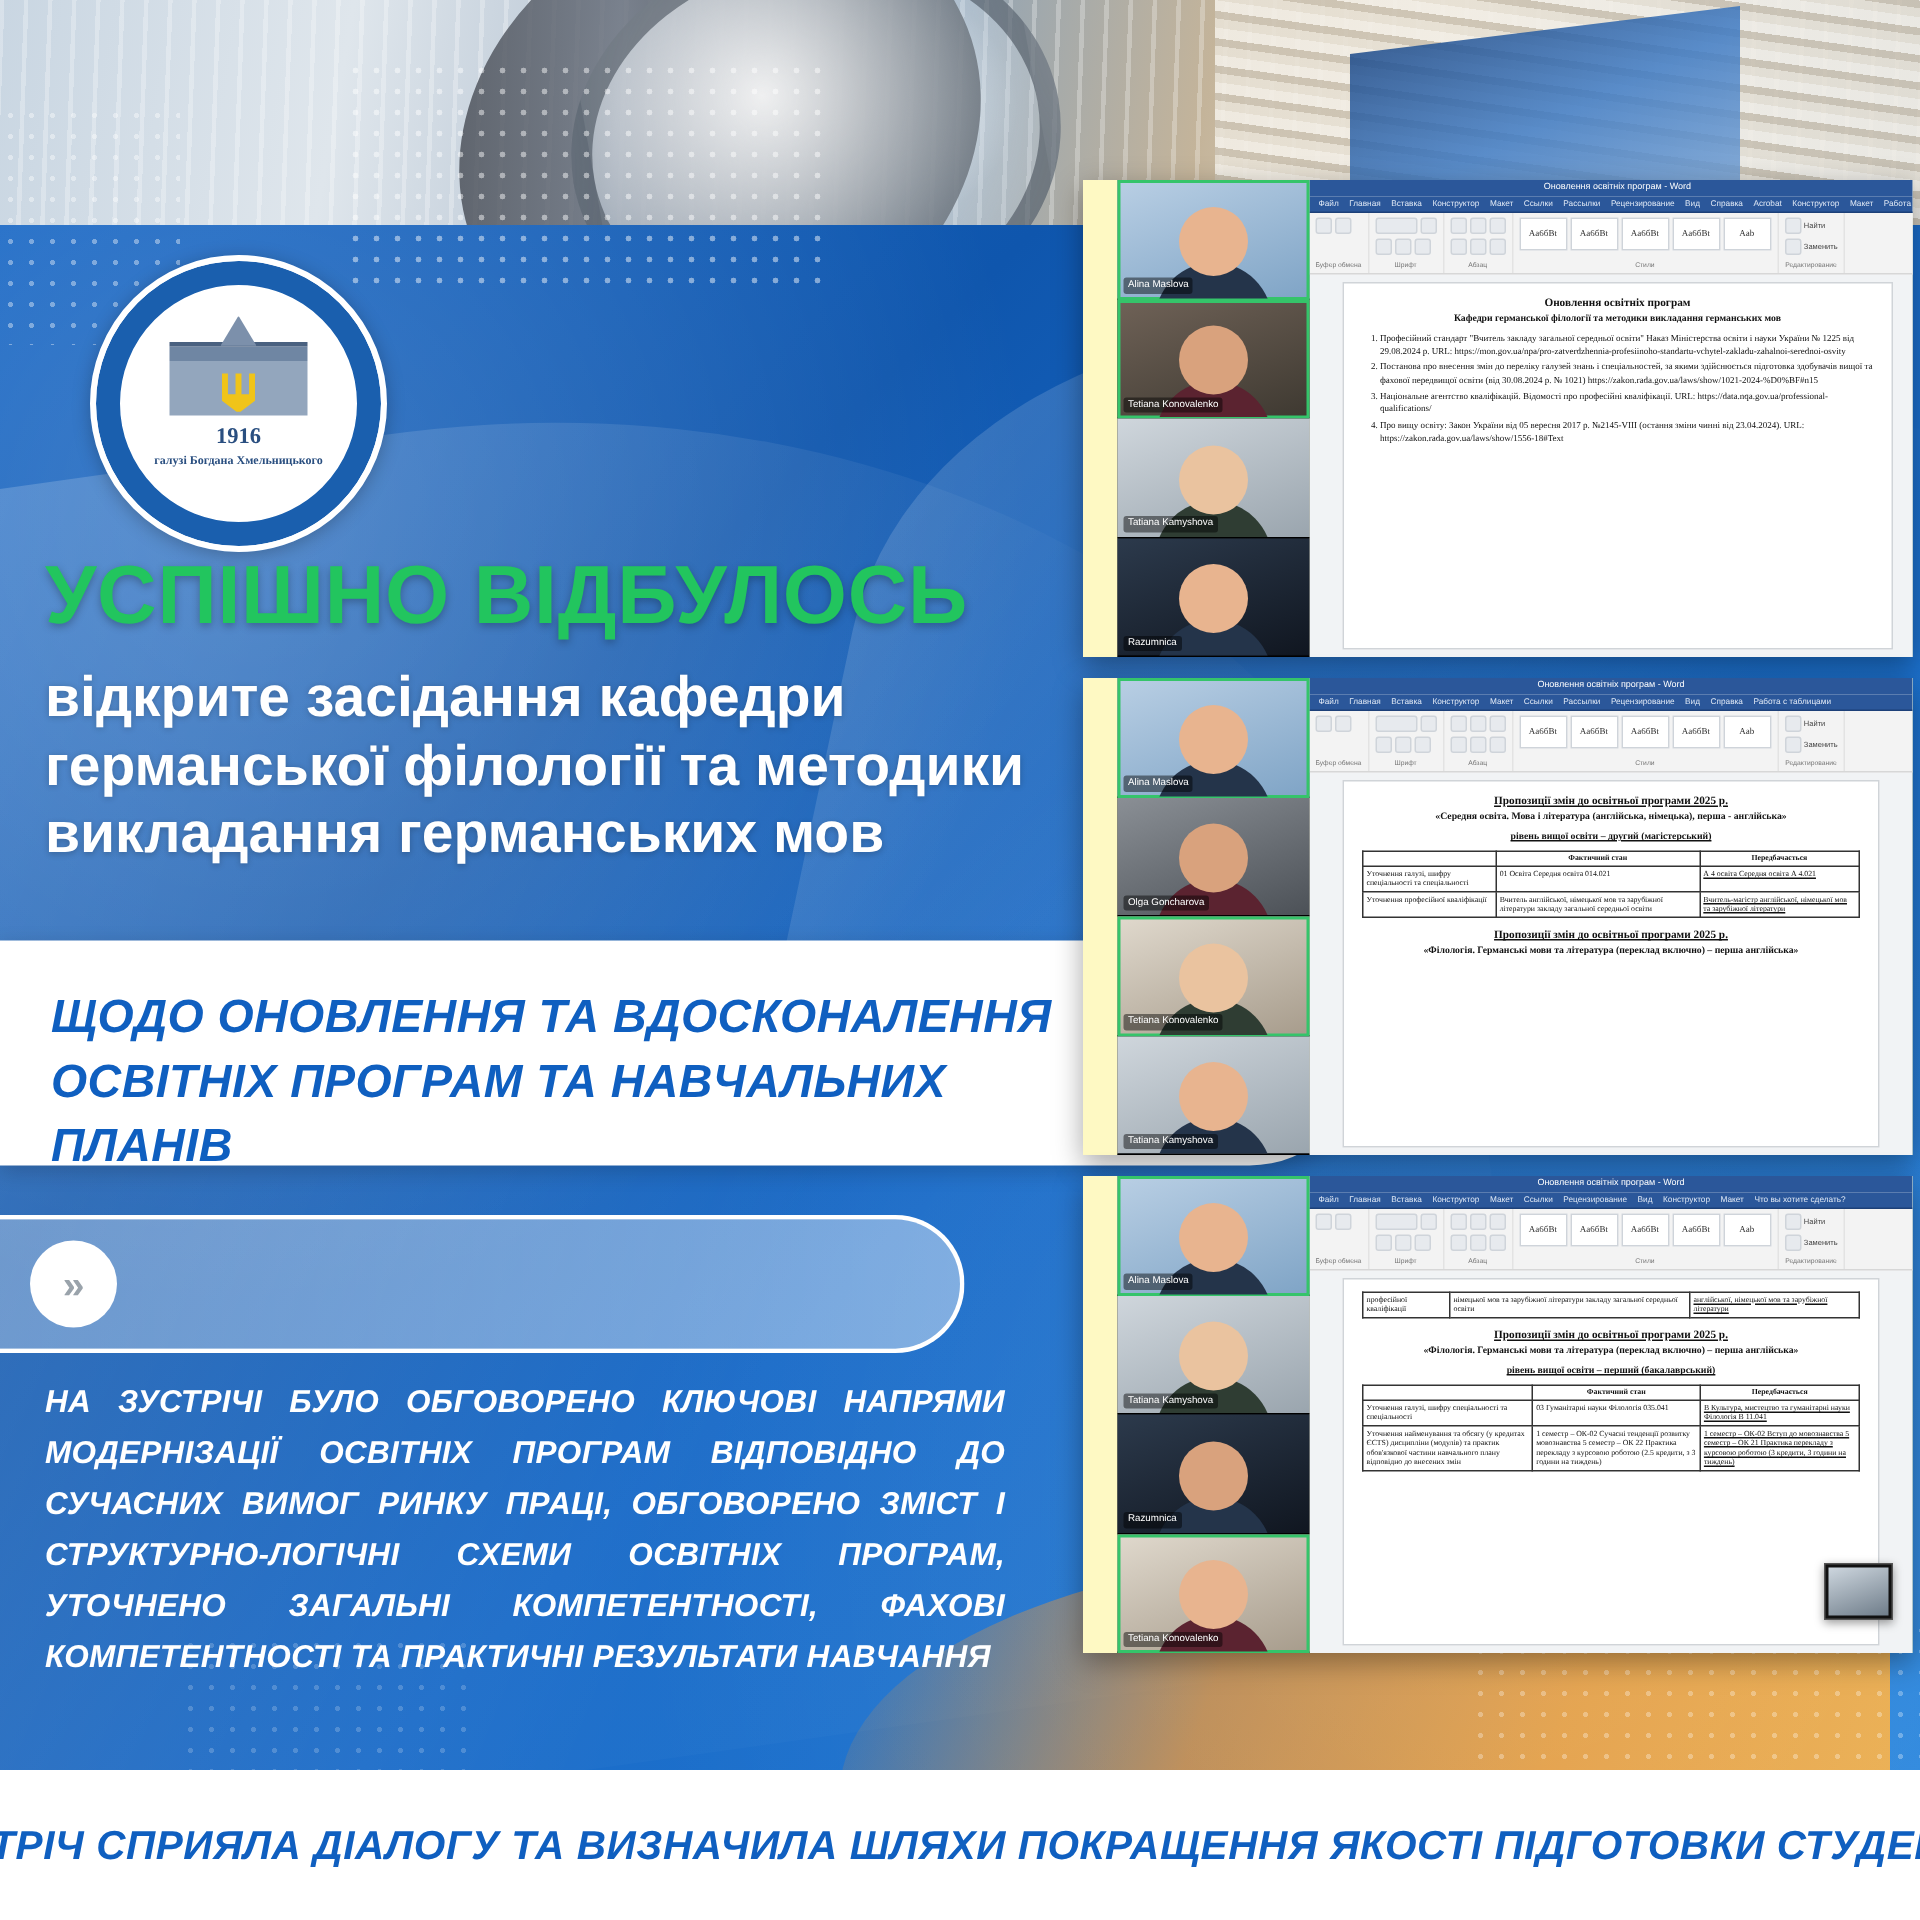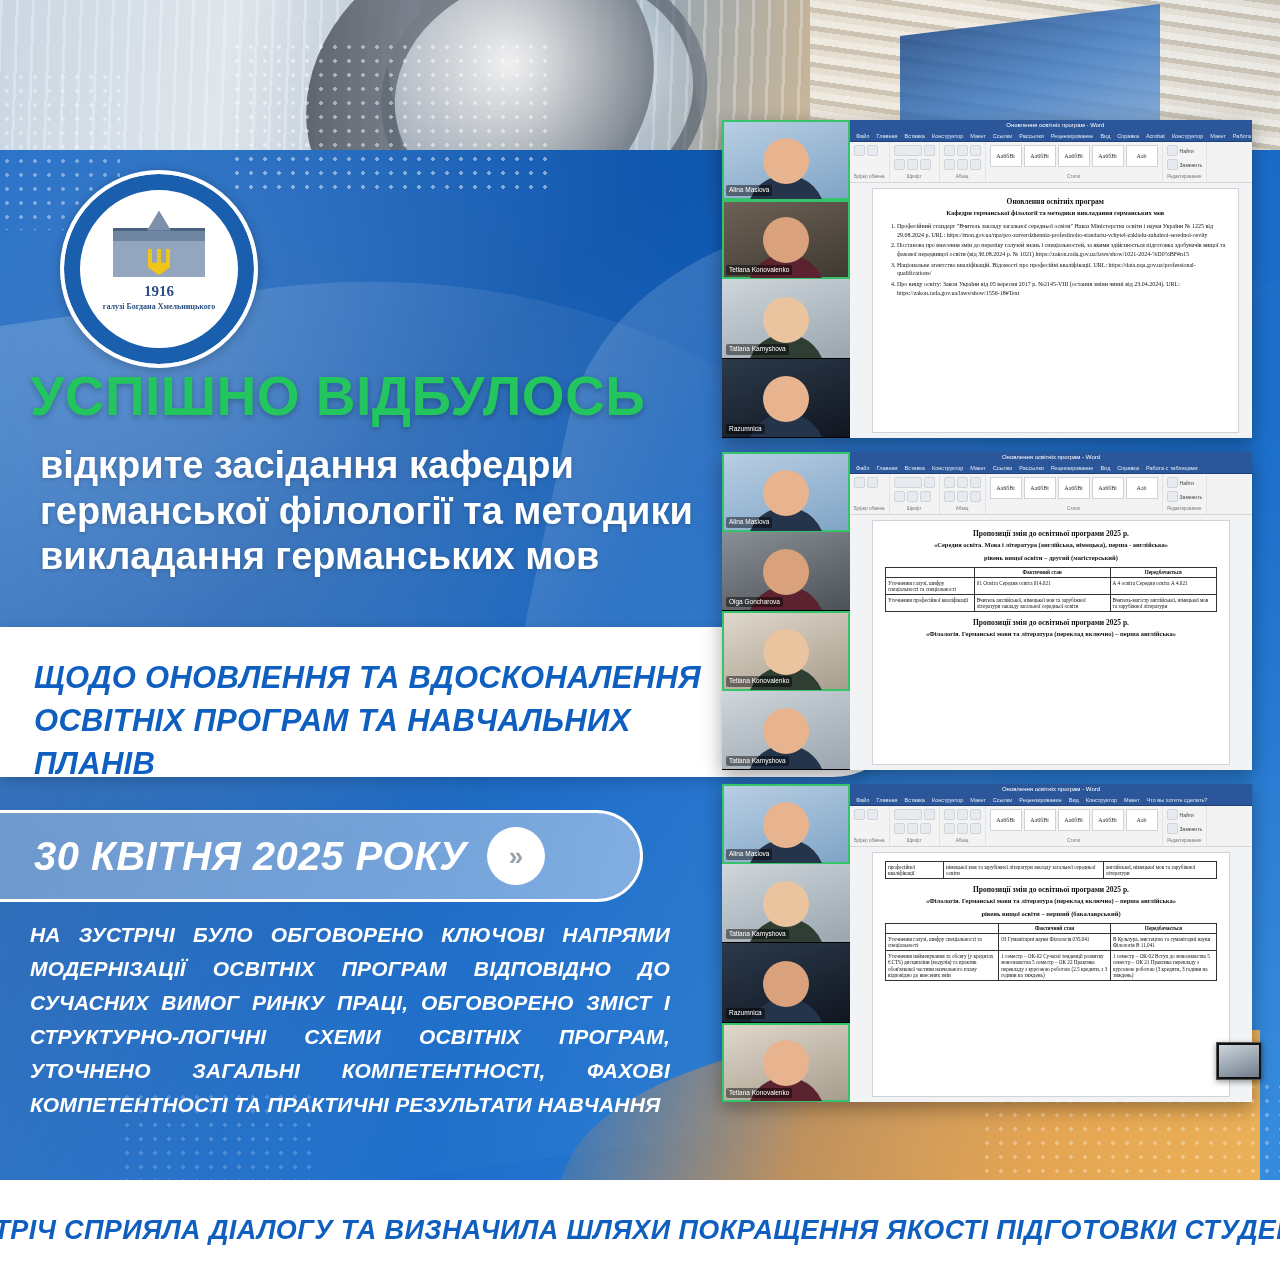--- a/index.html
+++ b/index.html
@@ -211,21 +211,21 @@
   
   .headline {
     position: absolute; left: 30px; top: 368px;
     width: 690px;
     font: 800 55px/1.02 "Liberation Sans", sans-serif;
     letter-spacing: .5px;
     color: #22c55e;
     text-shadow: 0 2px 6px rgba(0,0,0,.28);
   }
   .subhead {
-    position: absolute; left: 40px; top: 443px;
+    position: absolute; left: 30px; top: 443px;
     width: 700px;
     font: 700 38px/1.2 "Liberation Sans", sans-serif;
     color: #ffffff;
     text-shadow: 0 1px 4px rgba(0,0,0,.22);
   }
 
   .white-card {
     position: absolute; left: 0px; top: 627px;
     width: 908px; height: 150px;
     background: #ffffff;
@@ -285,20 +285,21 @@
     white-space: nowrap;
   }
 
   
   .shot {
     position: absolute;
     background: #fef9c3;
     box-shadow: 0 6px 18px rgba(0,0,0,.35);
     overflow: hidden;
     display: flex;
+    padding-left: 23px;
   }
   .shot-1 { left: 722px; top: 120px;  width: 530px; height: 318px; }
   .shot-2 { left: 722px; top: 452px;  width: 530px; height: 318px; }
   .shot-3 { left: 722px; top: 784px;  width: 530px; height: 318px; }
 
   .vid-col {
     width: 128px; flex: 0 0 128px;
     background: #111418;
     display: flex; flex-direction: column;
   }
@@ -392,21 +393,21 @@
     font: 700 7.5px/1.35 "Liberation Serif", serif; text-align: center; color:#111; margin-bottom: 2px;
   }
   .doc-h2 {
     font: 700 6.5px/1.35 "Liberation Serif", serif; text-align: center; color:#111; margin-bottom: 4px;
   }
   .doc-ol {
     margin: 0; padding-left: 12px;
     font: 6px/1.45 "Liberation Serif", serif; color: #111;
   }
   .doc-ol li { margin-bottom: 2px; }
-  .ul  { }
+  .ul  { text-decoration: underline; }
 
   .doc-table {
     width: 100%; border-collapse: collapse;
     font: 5.2px/1.25 "Liberation Serif", serif; color: #111;
     margin-top: 3px;
   }
   .doc-table th, .doc-table td {
     border: 1px solid #333; padding: 1.5px 2px; vertical-align: top; text-align: left;
   }
   .doc-table th { font-weight: 700; text-align: center; }
@@ -462,21 +463,20 @@
 
 
   <div class="headline">УСПІШНО ВІДБУЛОСЬ</div>
   <div class="subhead">відкрите засідання кафедри германської філології та методики викладання германських мов</div>
 
   <div class="white-card">
     <div class="txt">ЩОДО ОНОВЛЕННЯ ТА ВДОСКОНАЛЕННЯ ОСВІТНІХ ПРОГРАМ ТА НАВЧАЛЬНИХ ПЛАНІВ</div>
   </div>
 
   <div class="date-card">
-    <div class="d">30 КВІТНЯ 2025 РОКУ</div>
     <div class="chev">»</div>
   </div>
 
   <div class="para">НА ЗУСТРІЧІ БУЛО ОБГОВОРЕНО КЛЮЧОВІ НАПРЯМИ МОДЕРНІЗАЦІЇ ОСВІТНІХ ПРОГРАМ ВІДПОВІДНО ДО СУЧАСНИХ ВИМОГ РИНКУ ПРАЦІ, ОБГОВОРЕНО ЗМІСТ І СТРУКТУРНО-ЛОГІЧНІ СХЕМИ ОСВІТНІХ ПРОГРАМ, УТОЧНЕНО ЗАГАЛЬНІ КОМПЕТЕНТНОСТІ, ФАХОВІ КОМПЕТЕНТНОСТІ ТА ПРАКТИЧНІ РЕЗУЛЬТАТИ НАВЧАННЯ</div>
 
   <div class="shot shot-1">
     <div class="vid-col">
       <div class="vid active bg-a">
         <div class="body cl1"></div>
         <div class="face sk1"></div>

